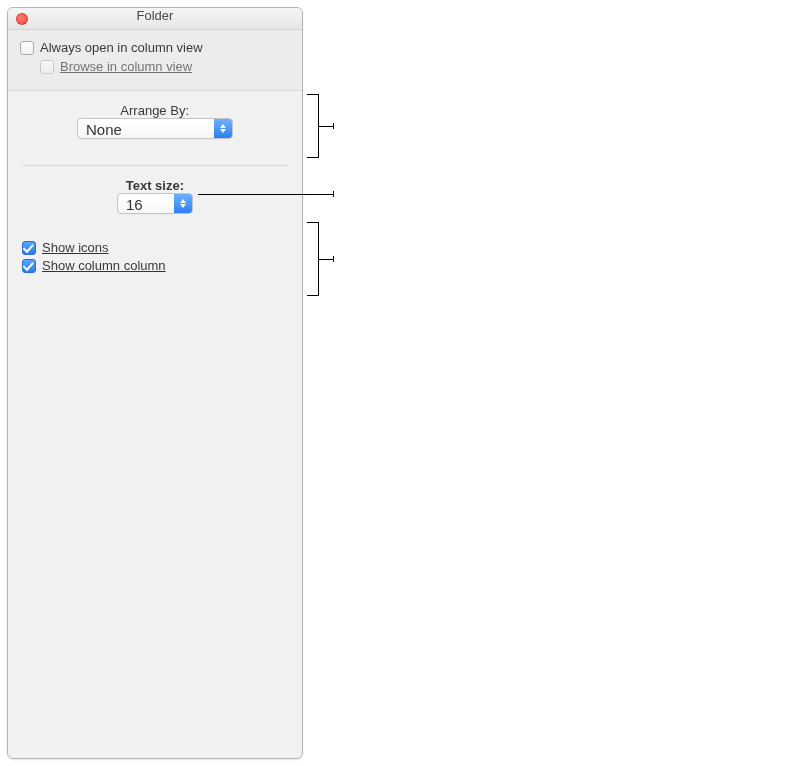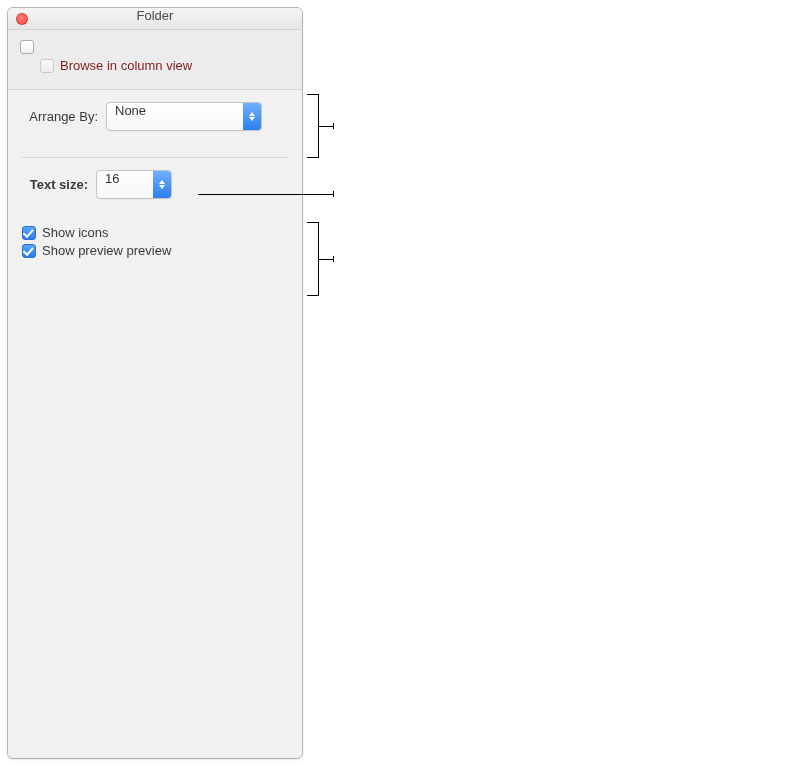--- a/index.html
+++ b/index.html
@@ -92,53 +92,55 @@
       transform: rotate(-48deg) translate(0px,-1px);
     }
     .checkbox.disabled {
       opacity: 0.55;
     }
     .checkbox-label {
       font-size: 13px;
       color: #3a3a3a;
     }
     .checkbox-label.disabled {
-      color: #7f1d1d;
+      color: #737373;
+      text-decoration: underline;
     }
     .mid-section {
       padding: 12px 14px 2px 14px;
     }
     .form-row {
       display: flex;
       align-items: center;
       margin-bottom: 26px;
       position: relative;
+      flex-direction: column;
     }
     .form-label {
       width: 84px;
       text-align: right;
       font-size: 13px;
       color: #3a3a3a;
       padding-right: 8px;
     }
     .form-label.narrow {
       width: 74px;
       font-weight: bold;
     }
     .popup {
       position: relative;
-      height: 29px;
+      height: 21px;
       background: linear-gradient(to bottom, #ffffff, #f7f7f7);
       border: 1px solid #c4c4c4;
       border-radius: 4px;
       display: inline-flex;
-      align-items: flex-start;
+      align-items: flex-end;
       padding-left: 8px;
       padding-right: 22px;
-      font-size: 13px;
+      font-size: 15px;
       color: #333;
       box-shadow: 0 0.5px 0 rgba(0,0,0,0.05);
       flex-shrink: 0;
     }
     .popup .arrows {
       position: absolute;
       right: 0;
       top: 0;
       bottom: 0;
       width: 18px;
@@ -170,20 +172,21 @@
     .divider {
       height: 1px;
       background: #d8d8d8;
       margin: 6px 0 12px 0;
     }
     .opt-checks {
       margin-top: 10px;
     }
     .opt-checks .checkbox-row {
       margin-bottom: 3px;
+      text-decoration: underline;
     }
 
     
     .annot {
       position: absolute;
       pointer-events: none;
     }
     .bracket-v {
       border-right: 1px solid #000;
       border-top: 1px solid #000;
@@ -206,20 +209,21 @@
   <div class="titlebar">
     <div class="close-btn"></div>
     <div class="title">Folder</div>
   </div>
 
   <div class="content">
 
     <div class="top-section">
       <div class="checkbox-row">
         <span class="checkbox"></span>
+        <span class="checkbox-label">Always open in column view</span>
       </div>
       <div class="checkbox-row indented">
         <span class="checkbox disabled"></span>
         <span class="checkbox-label disabled">Browse in column view</span>
       </div>
     </div>
 
     <div class="mid-section">
       <div class="form-row">
         <div class="form-label">Arrange By:</div>
@@ -239,21 +243,21 @@
         </div>
       </div>
 
       <div class="opt-checks">
         <div class="checkbox-row">
           <span class="checkbox checked"></span>
           <span class="checkbox-label">Show icons</span>
         </div>
         <div class="checkbox-row">
           <span class="checkbox checked"></span>
-          <span class="checkbox-label">Show preview preview</span>
+          <span class="checkbox-label">Show column column</span>
         </div>
       </div>
     </div>
 
   </div>
 </div>
 
 <div class="annot bracket-v" style="left:307px; top:94px; width:12px; height:64px;"></div>
 <div class="annot hline" style="left:319px; top:126px; width:14px;"></div>
 <div class="annot tick" style="left:333px; top:123px;"></div>

